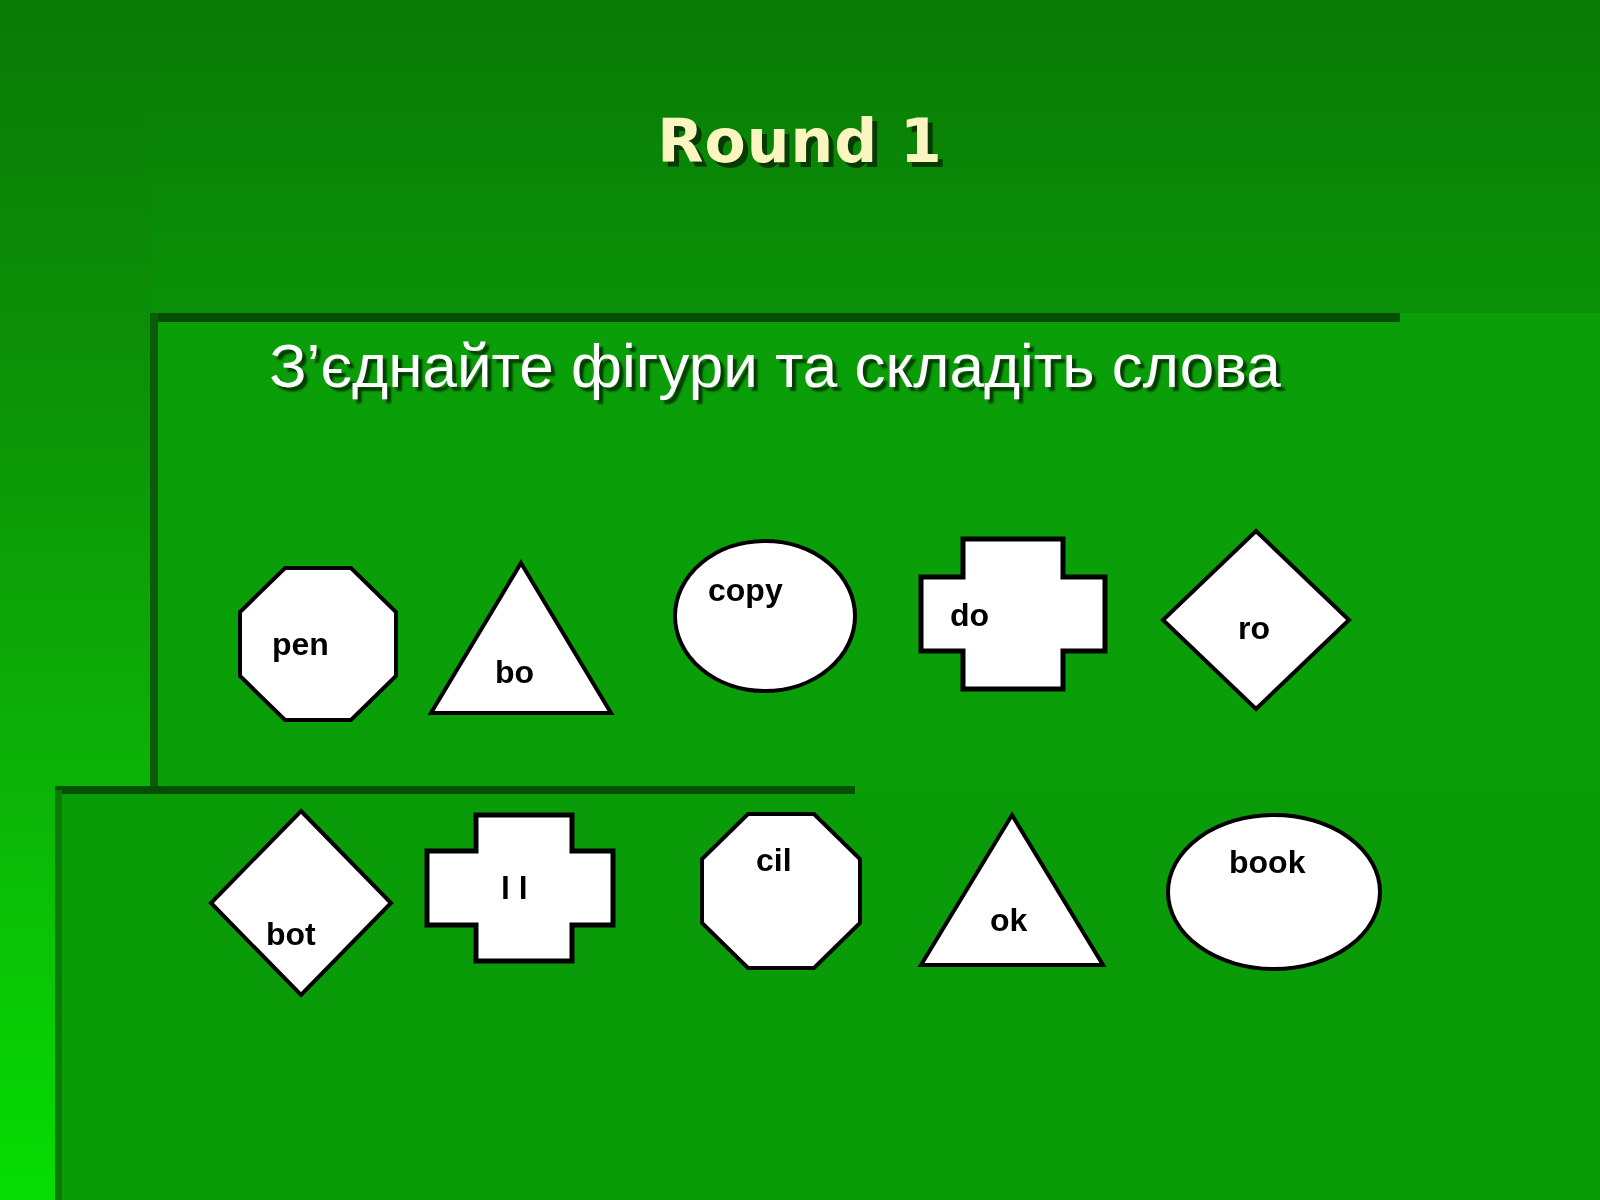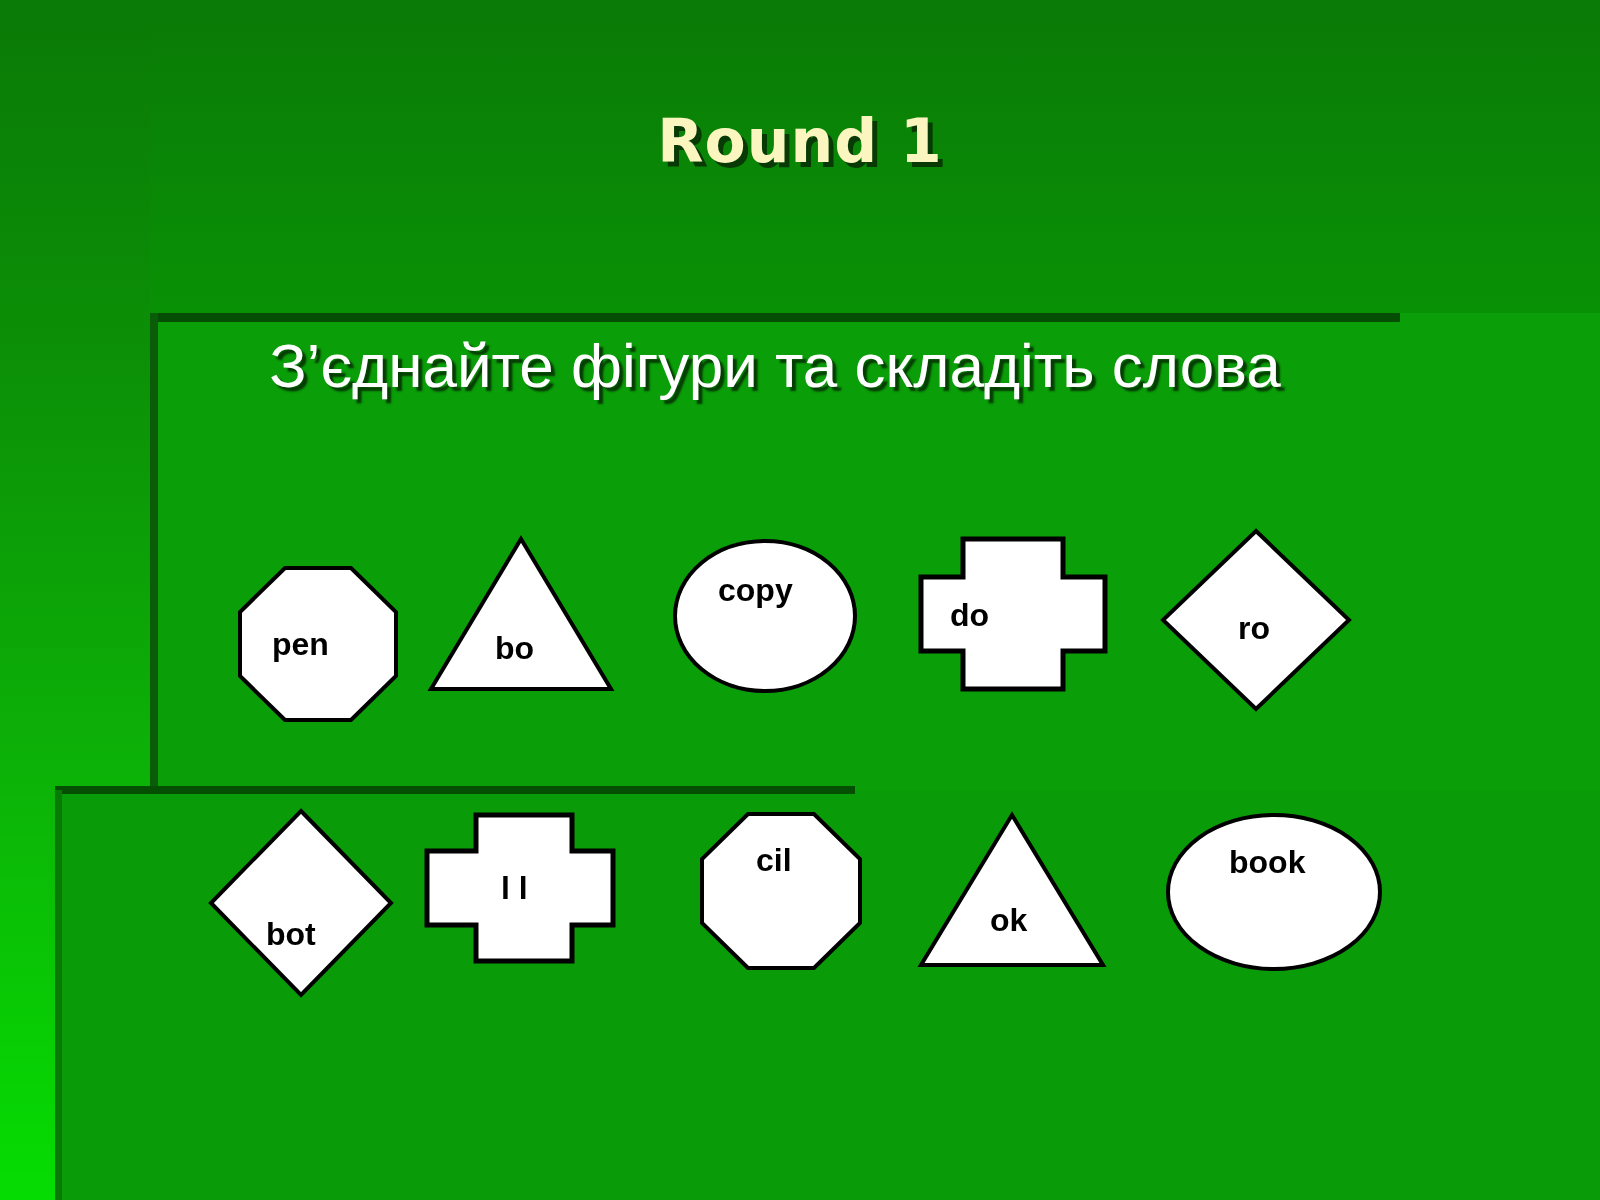--- a/index.html
+++ b/index.html
@@ -151,32 +151,32 @@
   <div id="title">Round 1</div>
   <div id="subtitle">З’єднайте фігури та складіть слова</div>
 
   <div class="shape" style="left:238px; top:538px;margin-top:28px;">
     <svg width="160" height="156" viewBox="0 0 160 156">
       <polygon points="47,2 113,2 158,46 158,110 113,154 47,154 2,110 2,46" fill="#ffffff" stroke="#000000" stroke-width="4"></polygon>
     </svg>
     <span class="shape-label" style="left:34px; top:62px;">pen</span>
   </div>
 
-  <div class="shape" style="left:428px; top:536px;">
+  <div class="shape" style="left:428px; top:560px;">
     <svg width="186" height="156" viewBox="0 0 186 156">
       <polygon points="93,3 183,153 3,153" fill="#ffffff" stroke="#000000" stroke-width="4"></polygon>
     </svg>
     <span class="shape-label" style="left:67px; top:96px;">bo</span>
   </div>
 
   <div class="shape" style="left:672px; top:538px;">
     <svg width="186" height="156" viewBox="0 0 186 156">
       <ellipse cx="93" cy="78" rx="90" ry="75" fill="#ffffff" stroke="#000000" stroke-width="4"></ellipse>
     </svg>
-    <span class="shape-label" style="left:46px; top:36px;">copy</span>
+    <span class="shape-label" style="left:36px; top:36px;">copy</span>
   </div>
 
   <div class="shape" style="left:918px; top:536px;">
     <svg width="190" height="156" viewBox="0 0 190 156">
       <polygon points="45,3 145,3 145,41 187,41 187,115 145,115 145,153 45,153 45,115 3,115 3,41 45,41" fill="#ffffff" stroke="#000000" stroke-width="5"></polygon>
     </svg>
     <span class="shape-label" style="left:32px; top:63px;text-align:right;">do</span>
   </div>
 
   <div class="shape" style="left:1160px; top:528px;">

